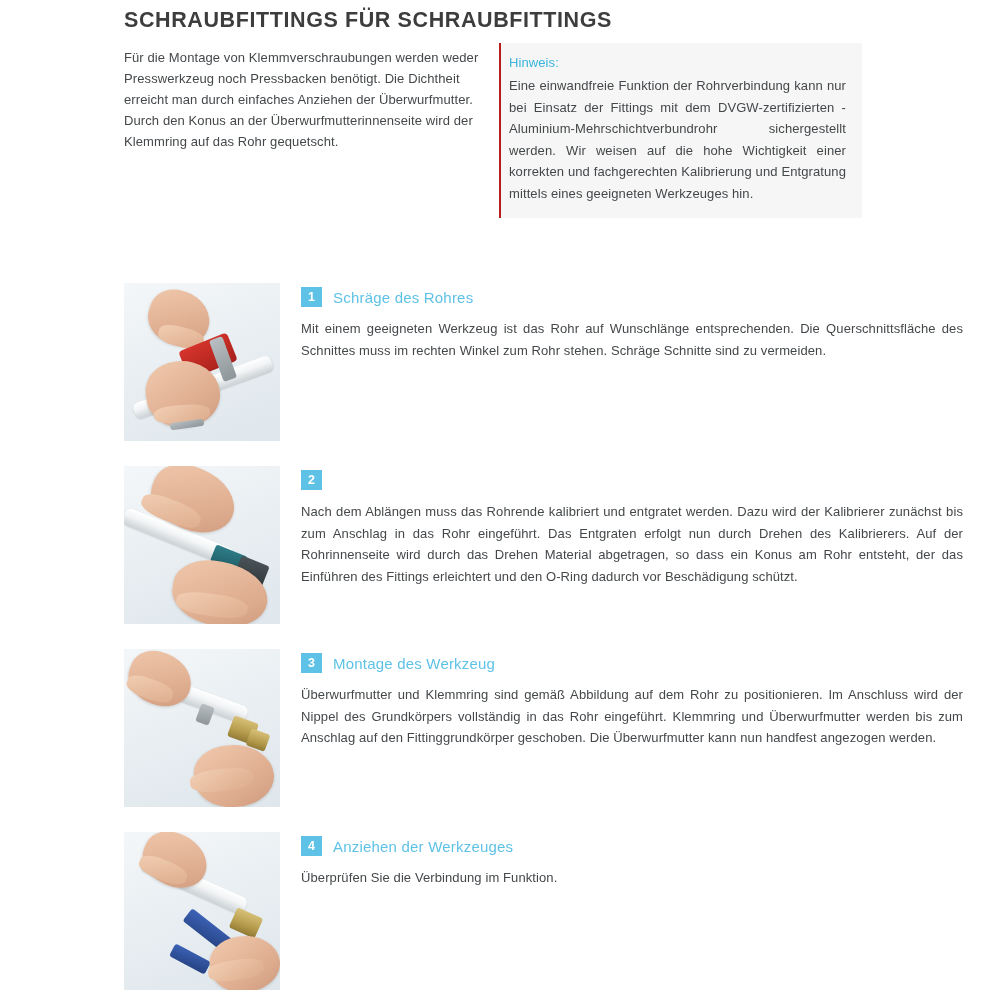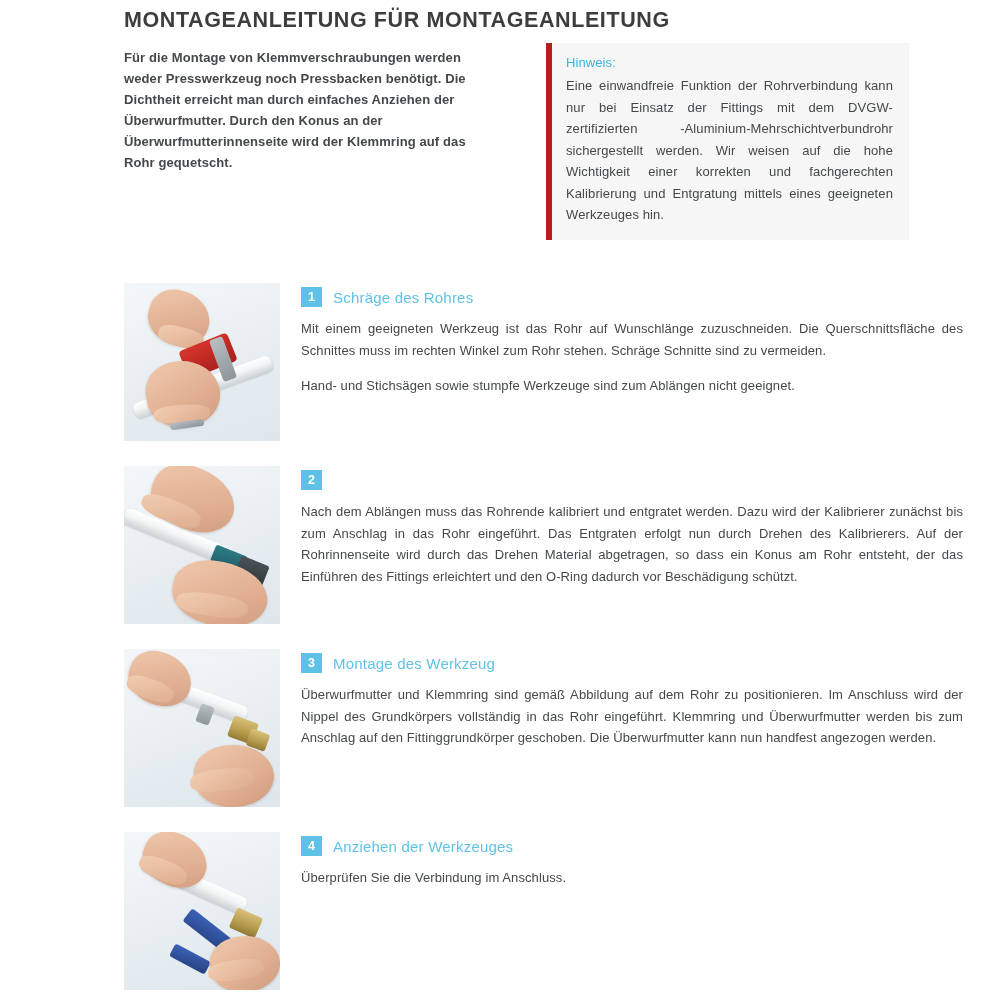--- a/index.html
+++ b/index.html
@@ -34,33 +34,31 @@
   
   .intro {
     position: absolute;
     left: 124px;
     top: 47px;
     width: 360px;
     font-size: 13px;
     line-height: 21px;
     color: #44484a;
     letter-spacing: 0.1px;
-    font-weight: bold;
   }
 
   
   .hinweis {
     position: absolute;
     left: 499px;
     top: 43px;
     width: 363px;
     background: #f6f6f6;
-    border-left: 6px solid #b91c1c;
-    padding: 12px 16px 14px 14px;
-    margin-left: 47px;
+    border-left: 2px solid #b91c1c;
+    padding: 12px 16px 14px 8px;
   }
   .hinweis-title {
     color: #3ab3dd;
     font-size: 13px;
     margin-bottom: 5px;
     letter-spacing: 0.1px;
   }
   .hinweis-body {
     font-size: 13px;
     line-height: 21.5px;
@@ -181,21 +179,21 @@
     position: absolute;
     background: linear-gradient(170deg, #b9bfc2 0%, #8d9598 100%);
     border-radius: 3px;
   }
 </style>
 </head>
 <body>
 
 <div class="page">
 
-  <div class="doc-title">MONTAGEANLEITUNG FÜR MONTAGEANLEITUNG</div>
+  <div class="doc-title">SCHRAUBFITTINGS FÜR SCHRAUBFITTINGS</div>
 
   <div class="intro">Für die Montage von Klemmverschraubungen werden weder Presswerkzeug noch Pressbacken benötigt. Die Dichtheit erreicht man durch einfaches Anziehen der Überwurfmutter. Durch den Konus an der Überwurfmutterinnenseite wird der Klemmring auf das Rohr gequetscht.</div>
 
   <div class="hinweis">
     <div class="hinweis-title">Hinweis:</div>
     <div class="hinweis-body">Eine einwandfreie Funktion der Rohrverbindung kann nur bei Einsatz der Fittings mit dem DVGW-zertifizierten -Aluminium-Mehrschichtverbundrohr sichergestellt werden. Wir weisen auf die hohe Wichtigkeit einer korrekten und fachgerechten Kalibrierung und Entgratung mittels eines geeigneten Werkzeuges hin.</div>
   </div>
 
   <div class="steps">
 
@@ -211,22 +209,21 @@
           <div class="hand" style="left:22px; top:78px; width:74px; height:66px; transform:rotate(-6deg);"></div>
           <div class="finger" style="left:30px; top:122px; width:56px; height:18px; transform:rotate(-4deg);"></div>
           <div class="tool-grey" style="left:46px; top:138px; width:34px; height:7px; transform:rotate(-8deg);"></div>
         </div>
       </div>
       <div class="step-body">
         <div class="step-head">
           <div class="step-num">1</div>
           <div class="step-title">Schräge des Rohres</div>
         </div>
-        <p class="step-para">Mit einem geeigneten Werkzeug ist das Rohr auf Wunschlänge zuzuschneiden. Die Querschnittsfläche des Schnittes muss im rechten Winkel zum Rohr stehen. Schräge Schnitte sind zu vermeiden.</p>
-        <p class="step-para">Hand- und Stichsägen sowie stumpfe Werkzeuge sind zum Ablängen nicht geeignet.</p>
+        <p class="step-para">Mit einem geeigneten Werkzeug ist das Rohr auf Wunschlänge entsprechenden. Die Querschnittsfläche des Schnittes muss im rechten Winkel zum Rohr stehen. Schräge Schnitte sind zu vermeiden.</p>
       </div>
     </div>
 
     <div class="step">
       <div class="thumb">
         <div class="photo">
           <div class="bg-grad"></div>
           <div class="pipe" style="left:-4px; top:62px; width:116px; height:17px; transform:rotate(22deg);"></div>
           <div class="tool-teal" style="left:88px; top:84px; width:34px; height:18px; transform:rotate(22deg);"></div>
           <div class="tool-dark" style="left:112px; top:94px; width:30px; height:26px; transform:rotate(22deg);"></div>
@@ -279,18 +276,18 @@
           <div class="finger" style="left:14px; top:28px; width:50px; height:20px; transform:rotate(22deg);"></div>
           <div class="hand" style="left:86px; top:104px; width:70px; height:56px; transform:rotate(-8deg);"></div>
           <div class="finger" style="left:84px; top:128px; width:56px; height:20px; transform:rotate(-8deg);"></div>
         </div>
       </div>
       <div class="step-body">
         <div class="step-head">
           <div class="step-num">4</div>
           <div class="step-title">Anziehen der Werkzeuges</div>
         </div>
-        <p class="step-para">Überprüfen Sie die Verbindung im Anschluss.</p>
+        <p class="step-para">Überprüfen Sie die Verbindung im Funktion.</p>
       </div>
     </div>
 
   </div>
 </div>
 
 </body></html>

